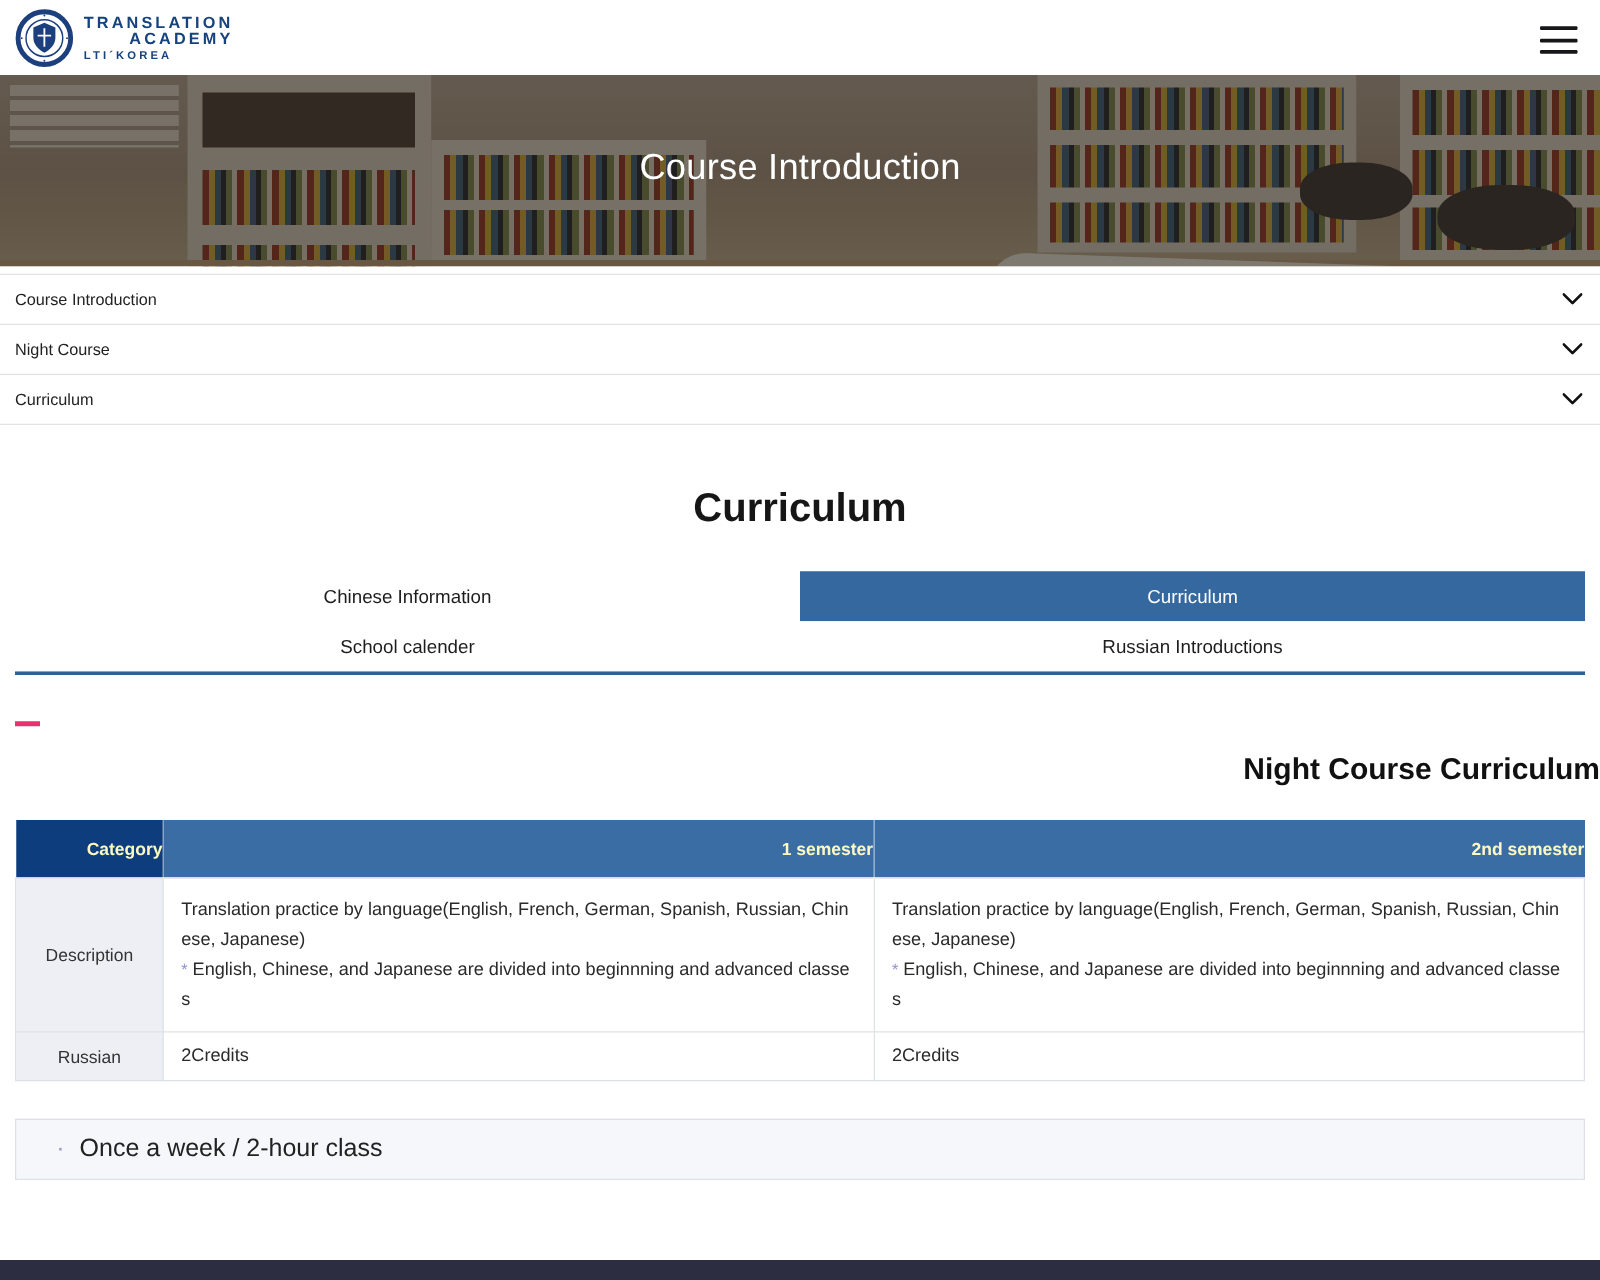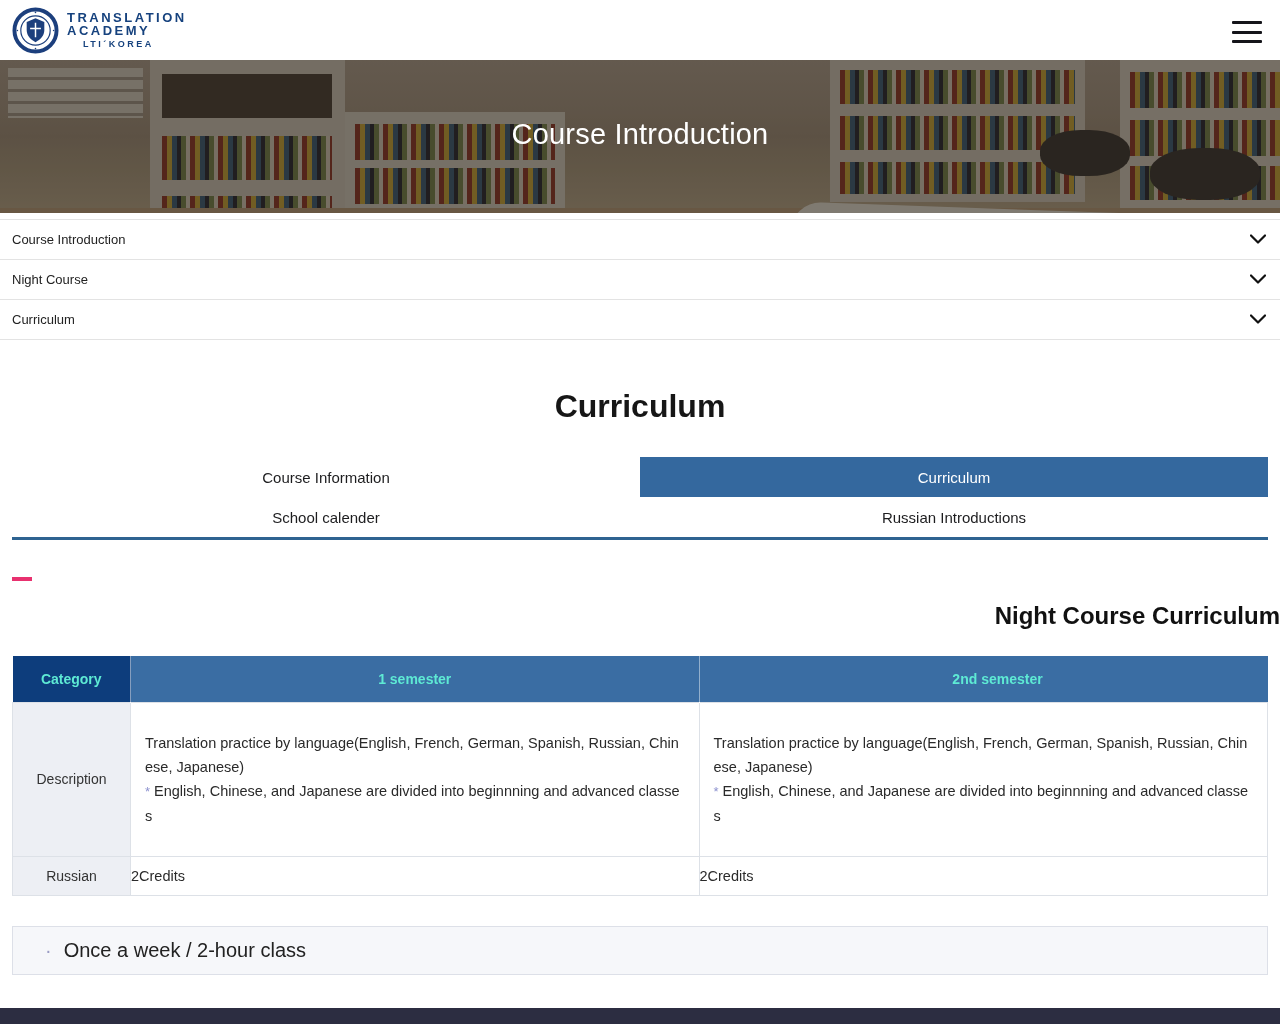--- a/index.html
+++ b/index.html
@@ -8,22 +8,22 @@
     min-height:1024px; display:flex; flex-direction:column;
     font-family:"Liberation Sans", sans-serif; background:#fff; color:#1d1d1f;
   }
 
   
   .site-header { height:60px; background:#fff; display:flex; align-items:center;
     justify-content:space-between; padding:0 18px 0 12px; position:relative; z-index:5; }
   .logo { display:flex; align-items:center; gap:8px; cursor:pointer; }
   .logo-seal { width:47px; height:47px; }
   .logo-text { display:flex; flex-direction:column; line-height:1.05; }
-  .logo-line1, .logo-line2 { font-size:13px; font-weight:800; letter-spacing:2.5px; color:#16427e; }
-  .logo-line3 { font-size:9px; font-weight:700; letter-spacing:2.5px; color:#16427e; margin-top:2px;margin-left:16px; }
+  .logo-line1, .logo-line2 { font-size:13px; font-weight:800; letter-spacing:2.5px; color:#16427e;text-align:right; }
+  .logo-line3 { font-size:9px; font-weight:700; letter-spacing:2.5px; color:#16427e; margin-top:2px; }
   .hamburger { width:30px; height:22px; display:flex; flex-direction:column;
     justify-content:space-between; cursor:pointer; margin-top:4px; }
   .hamburger span { display:block; height:3px; background:#15151a; border-radius:1px; }
 
   
   .hero { position:relative; height:153px; overflow:hidden; background:#93836f; }
   .hero .wall { position:absolute; inset:0;
     background:linear-gradient(180deg,#aa9d8d 0%,#9c8d7a 50%,#a5977e 72%,#b4a489 100%); }
   .hero .floor { position:absolute; left:0; right:0; top:148px; bottom:0; background:#b19878; }
   .crate { position:absolute; left:8px; top:8px; width:135px; height:50px;
@@ -58,28 +58,28 @@
   .tab { height:40px; display:flex; align-items:center; justify-content:center;
     font-size:15px; color:#1d1d1f; cursor:pointer; background:#fff; }
   .tab.active { background:#34689e; color:#fff; }
 
   .section-dash { margin:37px 0 0 12px; width:20px; height:4px; background:#e8316f; }
   .section-title { margin:21px 0 0 12px; font-size:24px; font-weight:600; color:#111;text-align:right; }
 
   
   .curr-table { margin:26px 12px 0 12px; width:1256px; border-collapse:collapse; table-layout:fixed; }
   .curr-table col.c-cat { width:118px; }
-  .curr-table th { height:46px; font-size:14px; font-weight:700; color:#5eead4; text-align:center; }
+  .curr-table th { height:46px; font-size:14px; font-weight:700; color:#fef9c3; text-align:right; }
   th.th-cat { background:#0d3d7c; border-right:1px solid rgba(255,255,255,0.5); }
   th.th-sem { background:#3a6da3;margin-top:16px; }
   th.th-sem + th.th-sem { border-left:1px solid rgba(255,255,255,0.45);padding-left:28px; }
   .curr-table td { border:1px solid #dde1e7; font-size:14.5px; color:#2a2a2a; vertical-align:middle; }
   td.row-label { background:#edeff4; text-align:center; font-size:14px; color:#333; }
-  td.cell-content { padding:28px 14px; line-height:24px; word-break:break-all; background:#fff; }
-  td.cell-credits { padding:11px 0; background:#fff; }
+  td.cell-content { padding:13px 14px; line-height:24px; word-break:break-all; background:#fff; }
+  td.cell-credits { padding:11px 14px; background:#fff; }
   .note-mark { color:#8d92cf; font-size:13px; }
   .note-text { margin-left:4px; }
 
   
   .note-box { margin:30px 12px 0 12px; height:49px; background:#f6f7fa;
     border:1px solid #dde0e8; display:flex; align-items:center; padding-left:32px; }
   .note-bullet { color:#9a9cc4; font-size:20px; line-height:1; margin-right:12px; }
   .note-label { font-size:20px; color:#222; }
 
   
@@ -159,21 +159,21 @@
     <svg class="acc-chevron" viewBox="0 0 16 10">
       <polyline points="1,1.5 8,8.5 15,1.5" fill="none" stroke="#111" stroke-width="2.2" stroke-linecap="round" stroke-linejoin="round"></polyline>
     </svg>
   </div>
 </nav>
 
 <main>
   <h2 class="page-title">Curriculum</h2>
 
   <div class="tabs">
-    <div class="tab">Course Information</div>
+    <div class="tab">Chinese Information</div>
     <div class="tab active">Curriculum</div>
     <div class="tab">School calender</div>
     <div class="tab">Russian Introductions</div>
   </div>
 
   <div class="section-dash"></div>
   <h3 class="section-title">Night Course Curriculum</h3>
 
   <table class="curr-table">
     <colgroup>

